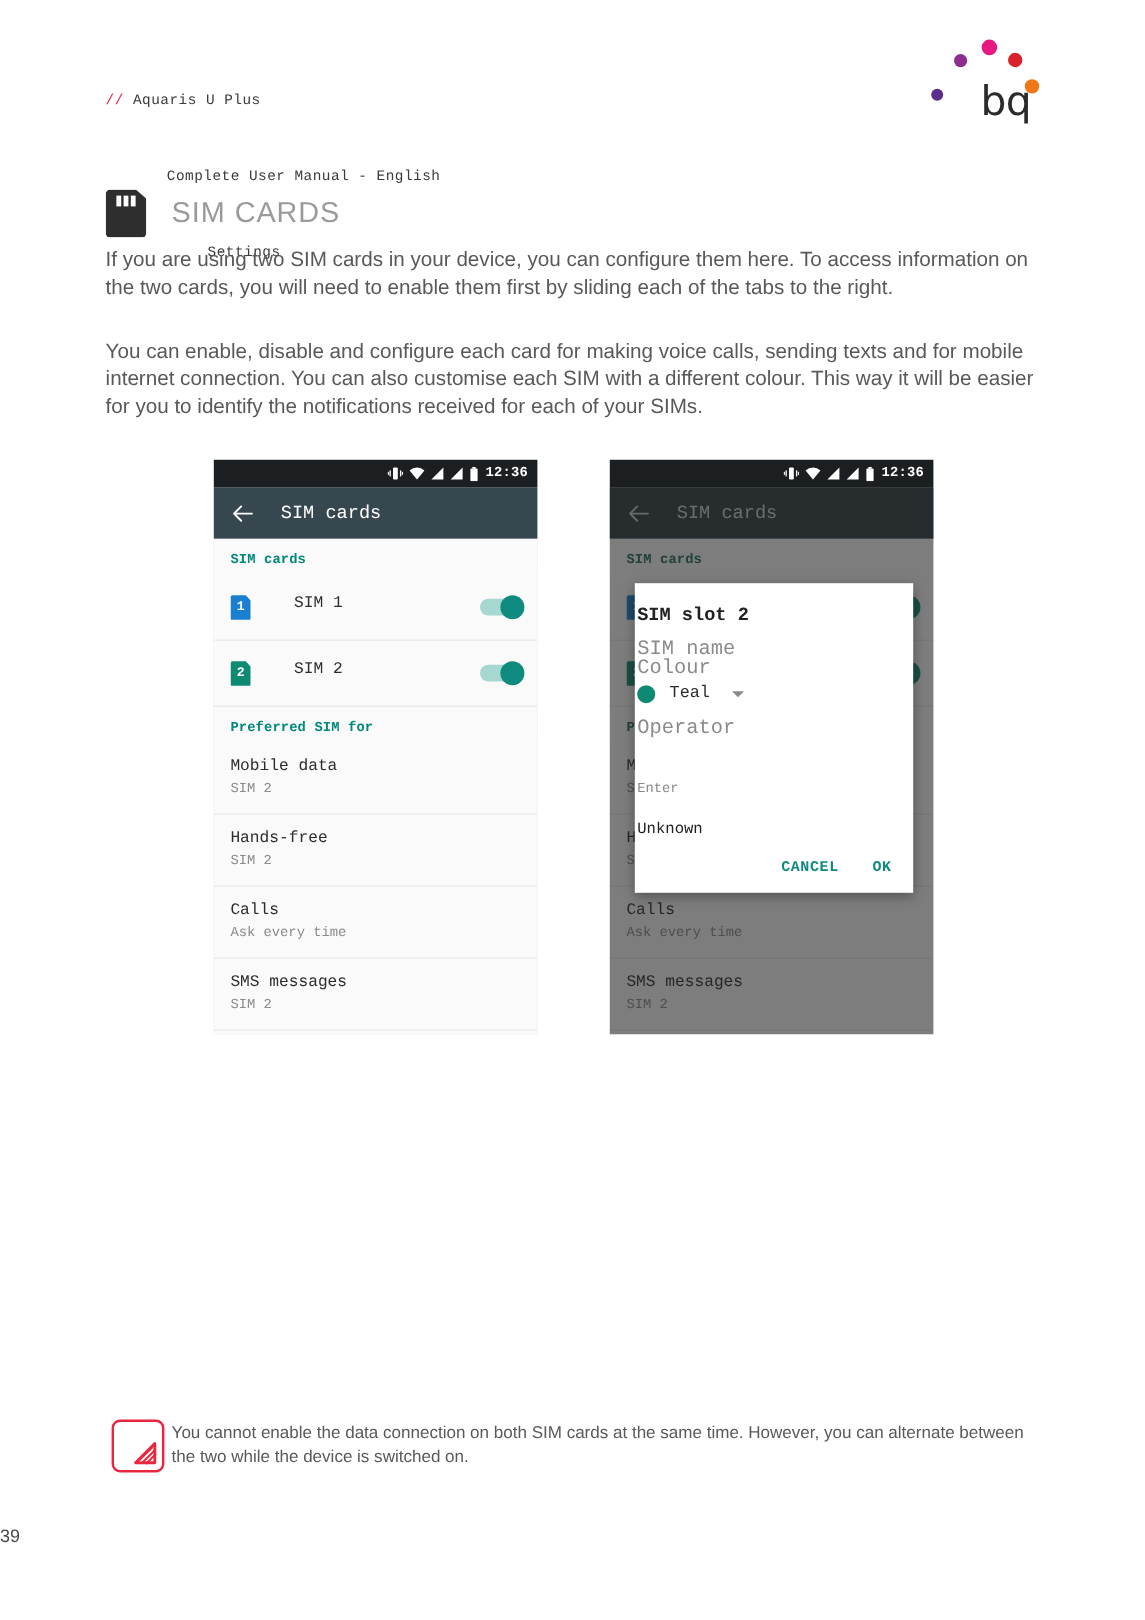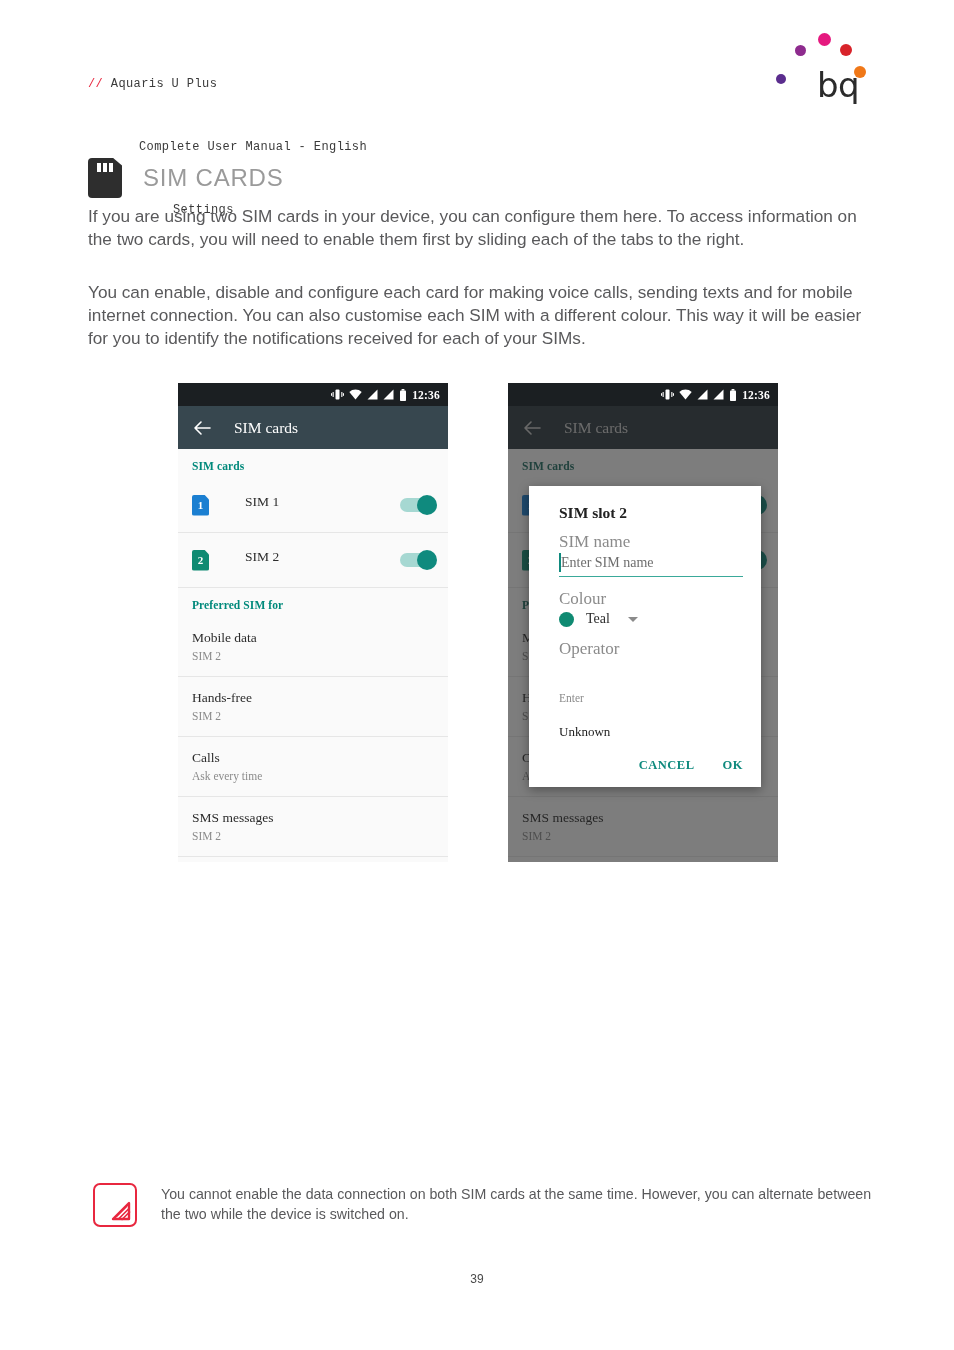--- a/index.html
+++ b/index.html
@@ -54,21 +54,21 @@
   .para {
     position: absolute; left: 88px; width: 782px;
     font-size: 17.2px; line-height: 23px; color: #59595b;
   }
   .para-1 { top: 205px; }
   .para-2 { top: 281px; }
 
   
   .phone {
     position: absolute; width: 270px; background: #e5e5e5;
-    font-family: Liberation Serif, serif;
+    font-family: Liberation Mono, monospace;
     overflow: hidden;
   }
   .phone-1 { left: 178px; top: 383px; height: 479px; }
   .phone-2 { left: 508px; top: 383px; height: 479px; }
 
   .statusbar {
     height: 23px; background: #1b1f22; display: flex;
     align-items: center; justify-content: flex-end; gap: 5px;
     padding-right: 8px;
   }
@@ -122,21 +122,21 @@
     background: rgba(35,35,35,0.58); z-index: 5;
   }
   .phone-2 .appbar { background: #2f3b41; }
   .phone-2 .group-head { color: #1d6b61; }
 
   
   .dialog {
     position: absolute; z-index: 10; left: 21px; top: 103px;
     width: 232px; background: #ffffff;
     box-shadow: 0 3px 10px rgba(0,0,0,0.35);
-    padding: 18px 18px 8px 30px;
+    padding: 18px 18px 8px 2px;
   }
   .dlg-title { font-size: 15.5px; font-weight: 700; color: #212121; margin-bottom: 12px; }
   .dlg-flabel { font-size: 17px; color: #8b8b8b; line-height: 16px; }
   .dlg-input {
     font-size: 14px; color: #6e6e6e; padding: 5px 0 5px 2px;
     border-bottom: 1.5px solid #3aa99a; position: relative; margin-bottom: 14px;
   }
   .dlg-input .caret {
     position: absolute; left: 0; top: 3px; width: 1.5px; height: 19px; background: #0f8a7e;
   }
@@ -151,30 +151,30 @@
   .dlg-operator { margin-bottom: 34px; }
   .dlg-number-label { font-size: 11.5px; color: #8b8b8b; line-height: 15px; }
   .dlg-number-val { font-size: 13px; color: #212121; margin-bottom: 18px; margin-top: 18px; }
   .dlg-actions { display: flex; justify-content: flex-end; gap: 28px; padding-bottom: 6px; margin-top: 16px; }
   .dlg-btn {
     color: #0f8a7e; font-size: 12.5px; font-weight: 700; letter-spacing: 0.5px;
     background: none; border: none; cursor: pointer; font-family: inherit;
   }
 
   
-  .note { position: absolute; left: 93px; top: 1183px; width: 780px; display: flex; gap: 24px; }
+  .note { position: absolute; left: 93px; top: 1183px; width: 780px; display: flex; gap: 6px; }
   .note-icon {
     width: 44px; height: 44px; border: 2.4px solid #e8273f; border-radius: 7px;
     position: relative; flex: none; overflow: hidden;
   }
   .note-text { font-size: 14.2px; line-height: 19.5px; color: #59595b; padding-top: 2px; }
 
   .page-number {
-    position: absolute; left: 0; right: 0; top: 1272px; text-align: center;
-    font-size: 12px; color: #4a4a4a;
+    position: absolute; left: 0; right: 0; top: 1272px; 
+    font-size: 15px; color: #4a4a4a;
   }
 </style>
 </head>
 <body>
 
 <div class="page-header">
   <div><span class="slashes">// </span><span>Aquaris U Plus</span></div>
   <div class="hdr-l2">Complete User Manual - English</div>
   <div class="hdr-l3">Settings</div>
 </div>
@@ -337,24 +337,20 @@
     </div>
     <div class="tail"></div>
   </div>
 
   <div class="scrim"></div>
 
   <div class="dialog">
     <div class="dlg-title">SIM slot 2</div>
 
     <div class="dlg-flabel">SIM name</div>
-    <div class="dlg-input">
-      <span class="caret"></span>
-      <span>Enter SIM name</span>
-    </div>
 
     <div class="dlg-flabel">Colour</div>
     <div class="dlg-colour-row">
       <span class="colour-dot"></span>
       <span class="colour-name">Teal</span>
       <span class="caret-down"></span>
     </div>
 
     <div class="dlg-flabel dlg-operator">Operator</div>
 

